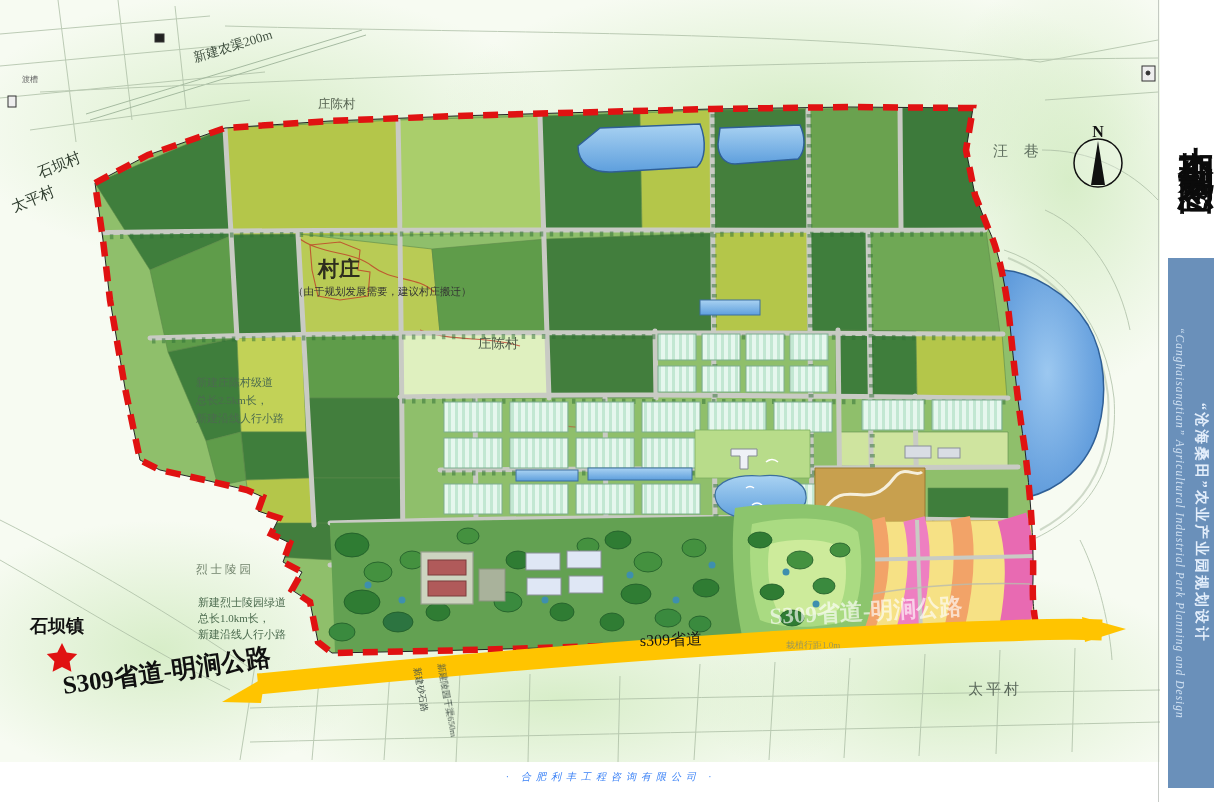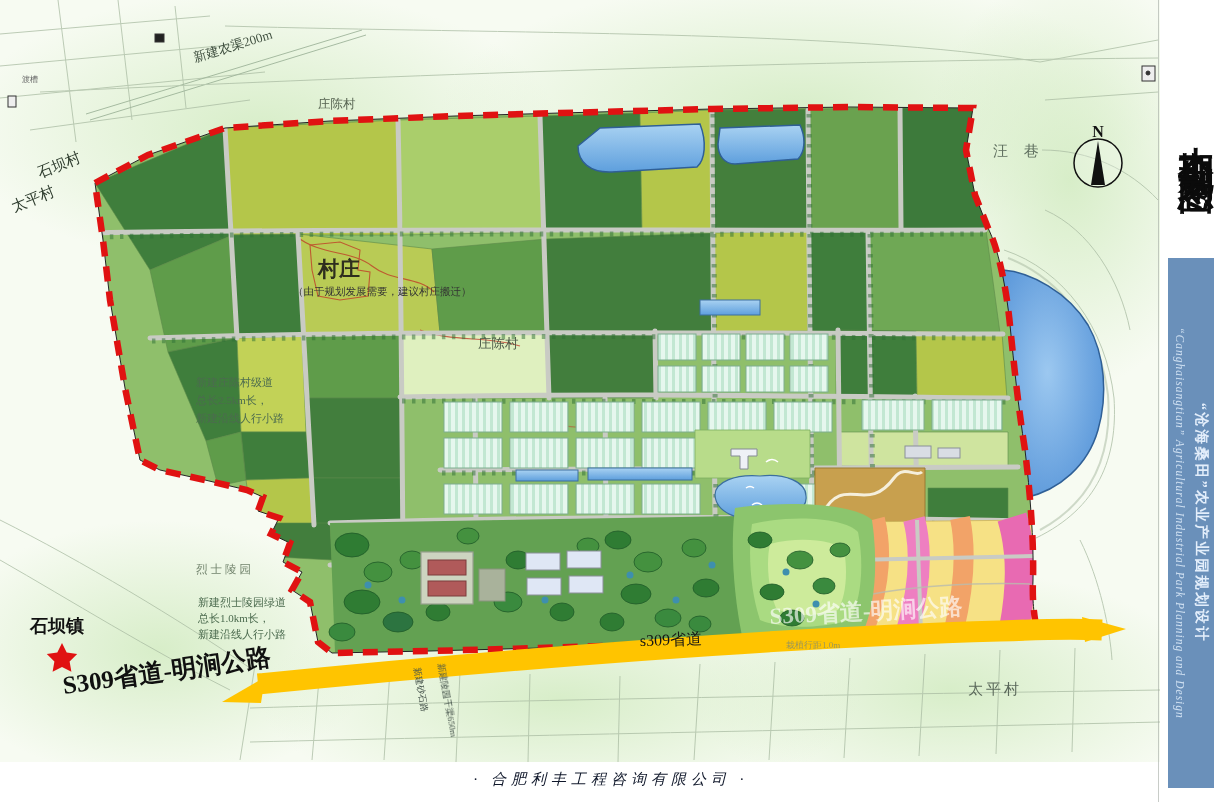--- a/index.html
+++ b/index.html
@@ -10,21 +10,21 @@
   .side-title{position:absolute;left:1164px;top:8px;width:56px;height:260px;
               writing-mode:vertical-rl;text-orientation:upright;letter-spacing:7px;
               font-size:36px;font-weight:700;color:#0b0b0b;text-align:center;}
   .side-strip{position:absolute;left:1168px;top:258px;width:46px;height:530px;background:#6a90ba;overflow:hidden;}
   .side-strip .rot{position:absolute;left:0;top:0;width:530px;height:46px;
                    transform-origin:0 0;transform:rotate(90deg) translateY(-46px);}
   .strip-zh{font-size:14.5px;line-height:24px;letter-spacing:2.5px;color:#e3eefb;font-weight:600;text-align:center;}
   .strip-en{font-size:11.5px;line-height:20px;letter-spacing:1px;color:#cfe0f2;font-style:italic;text-align:center;}
   
   .footer-credit{position:absolute;left:0;top:770px;width:1222px;text-align:center;
-                 font-size:15px;letter-spacing:5px;color:#0f172a;font-style:italic;}
+                 font-size:10px;letter-spacing:5px;color:#3b82f6;font-style:italic;}
   
   text{font-family:"Liberation Serif","DejaVu Serif",serif;}
   .t-place{fill:#4c5a48;}
   .t-note{fill:#4c6b4f;}
 </style>
 </head>
 <body>
 
 <div class="stage">
 

